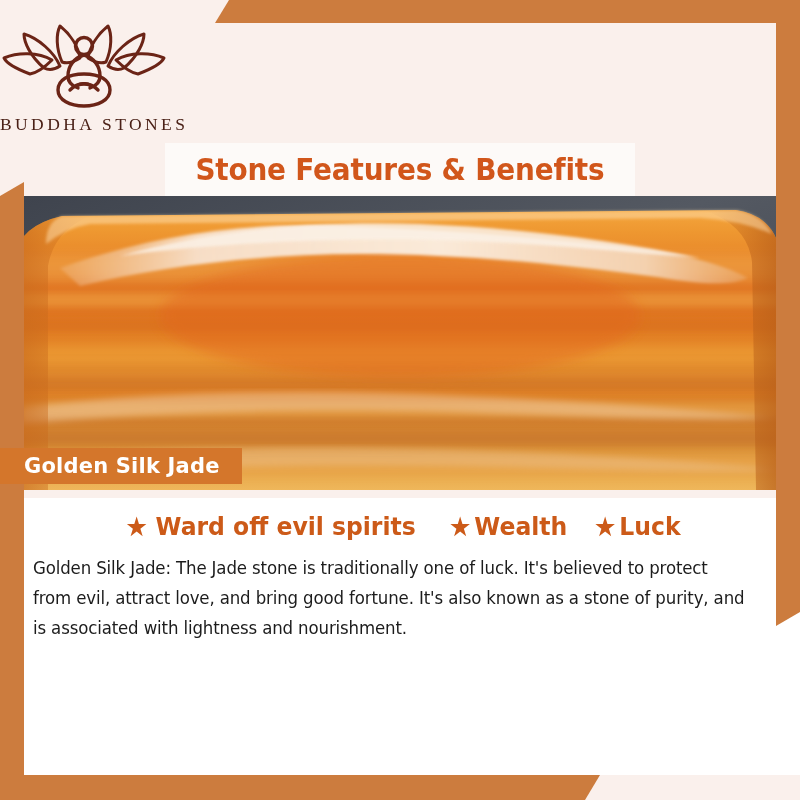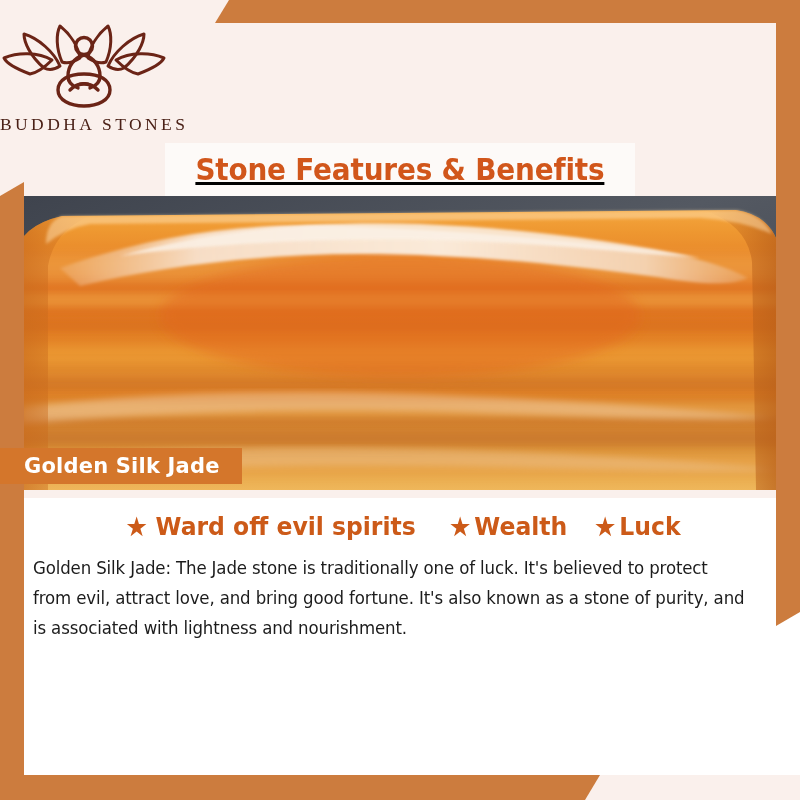--- a/index.html
+++ b/index.html
@@ -73,21 +73,20 @@
     font-weight:400;
   }
 
   
   .title-card {
     position:absolute; top:143px; left:165px;
     width:470px; height:53px;
     background:#FDFAF8;
     display:flex; align-items:center; justify-content:center;
     z-index:4;
-    text-decoration:underline;
   }
   .title-text {
     font-family:"DejaVu Sans", sans-serif;
     font-weight:bold;
     font-size:30px;
     color:#D1561B;
     letter-spacing:-0.2px;
     transform:scaleX(0.93);
     white-space:nowrap;
   }

